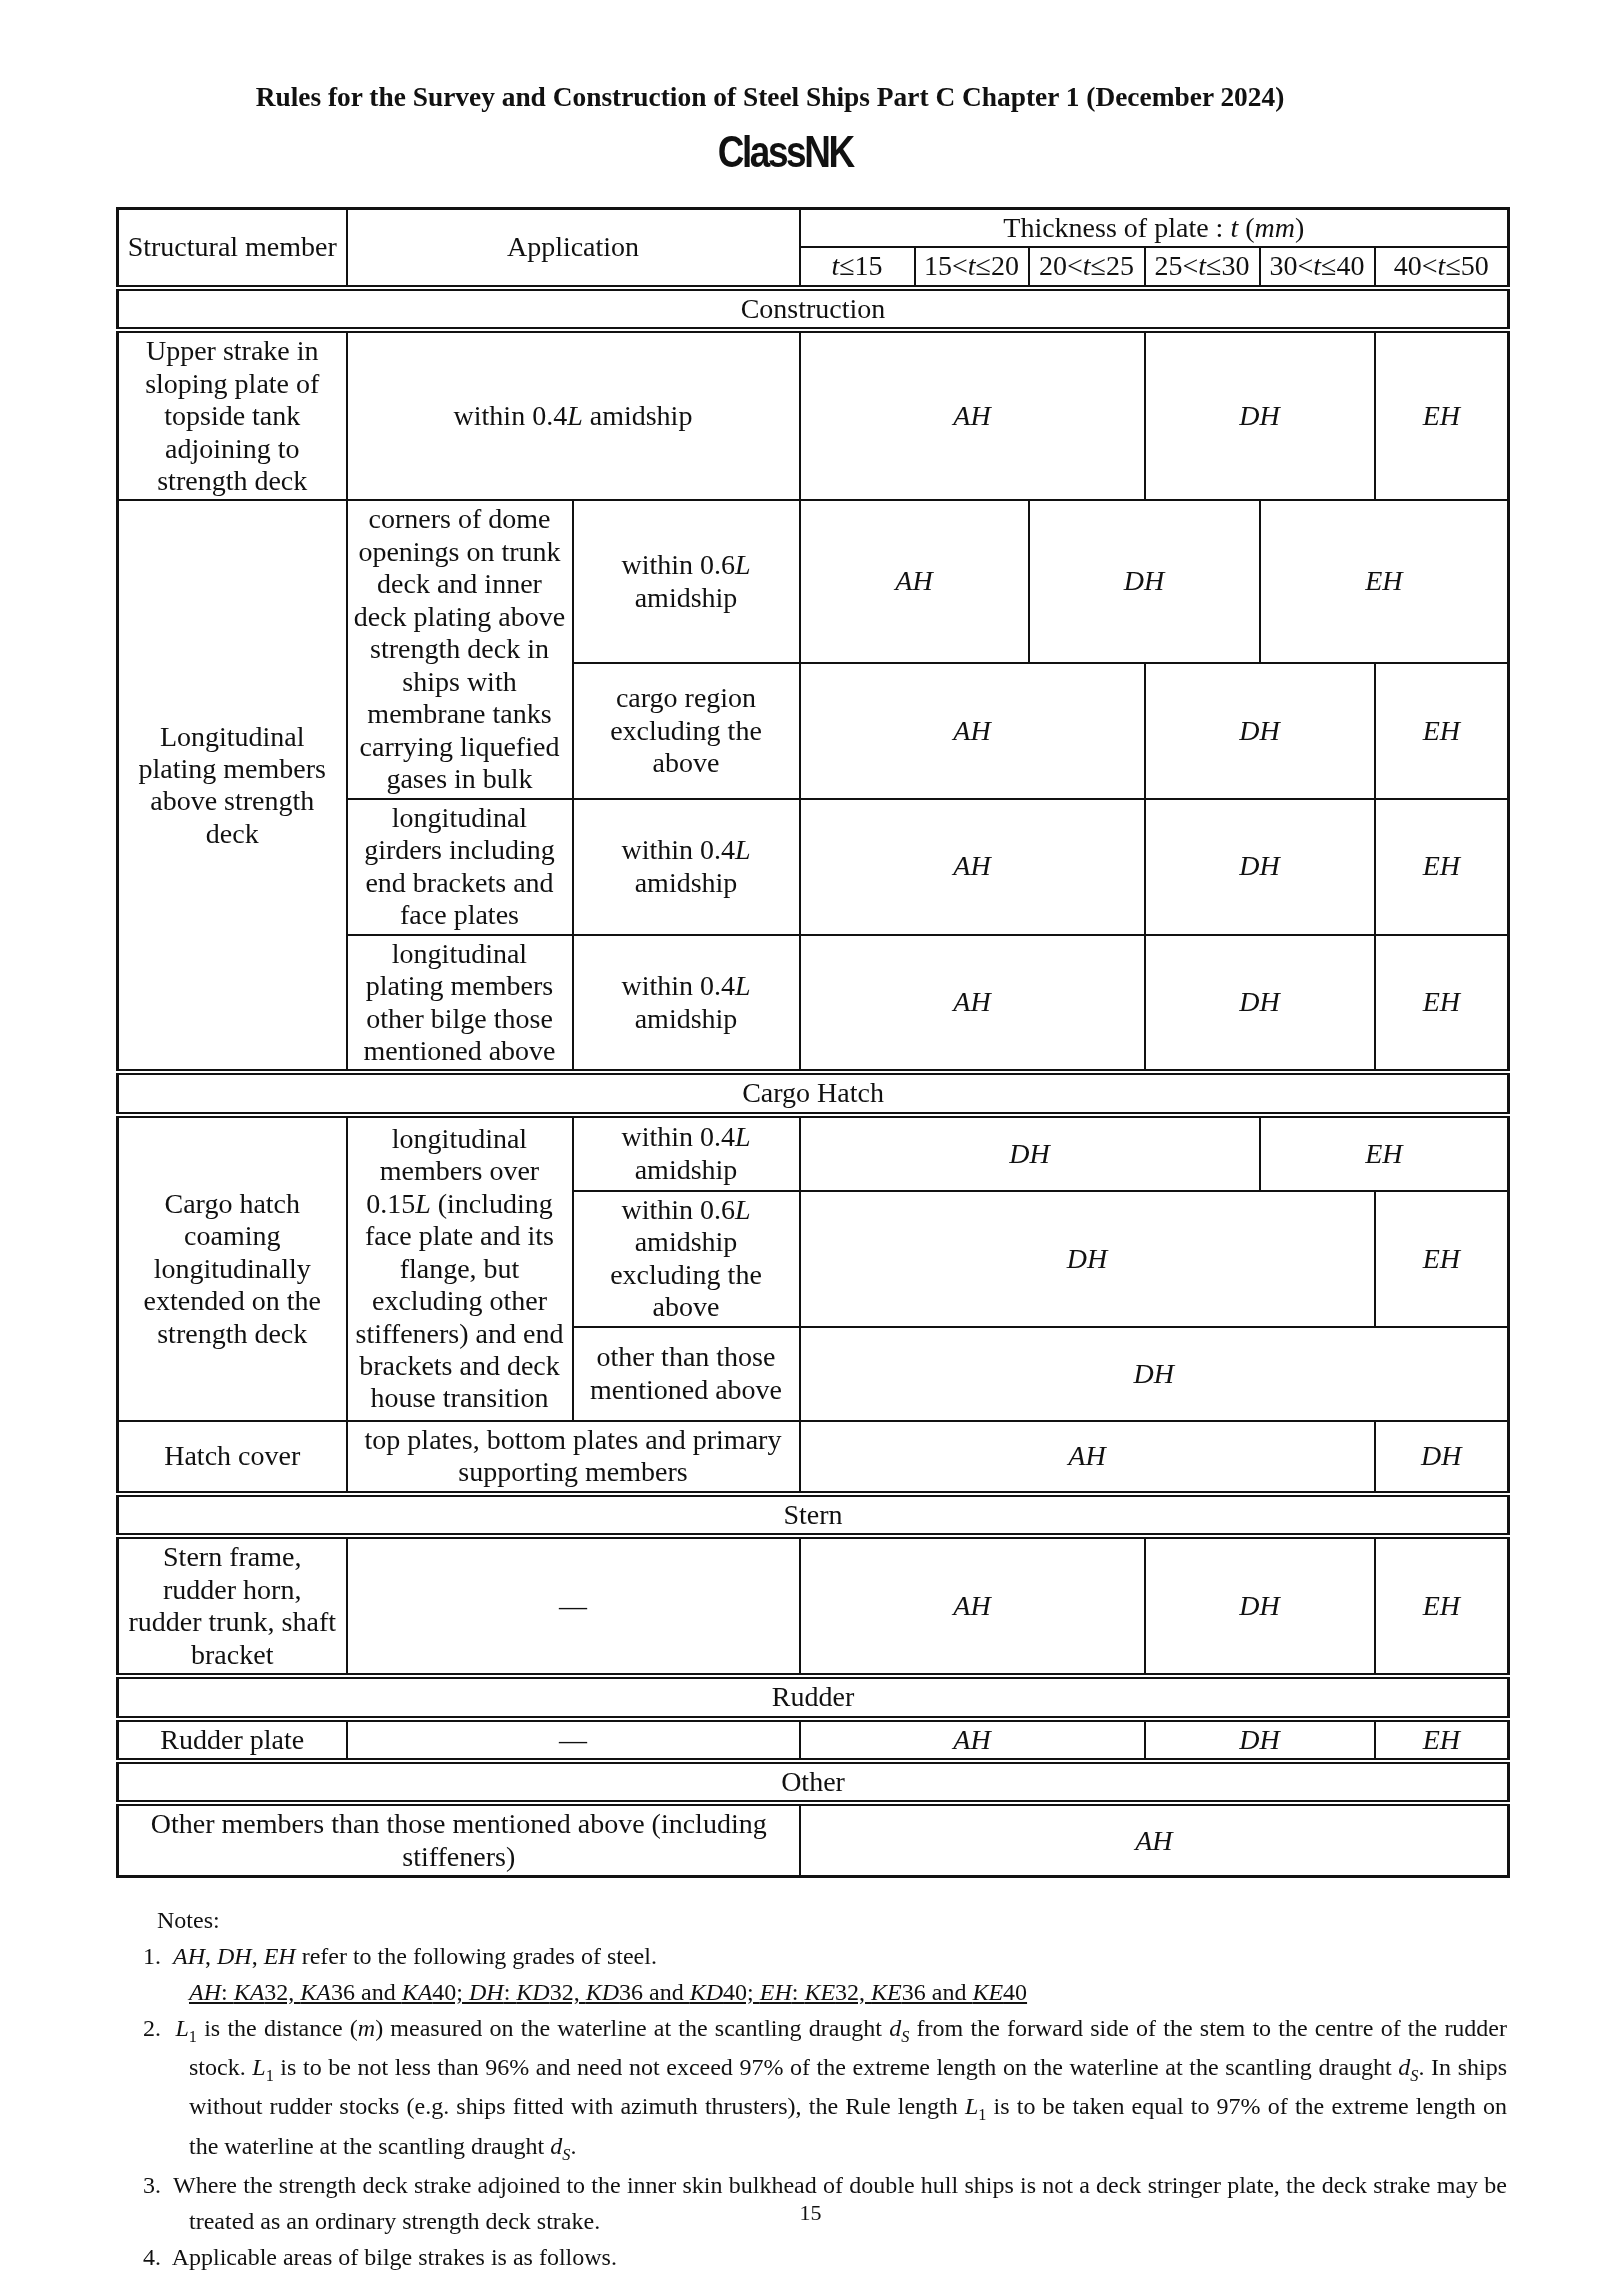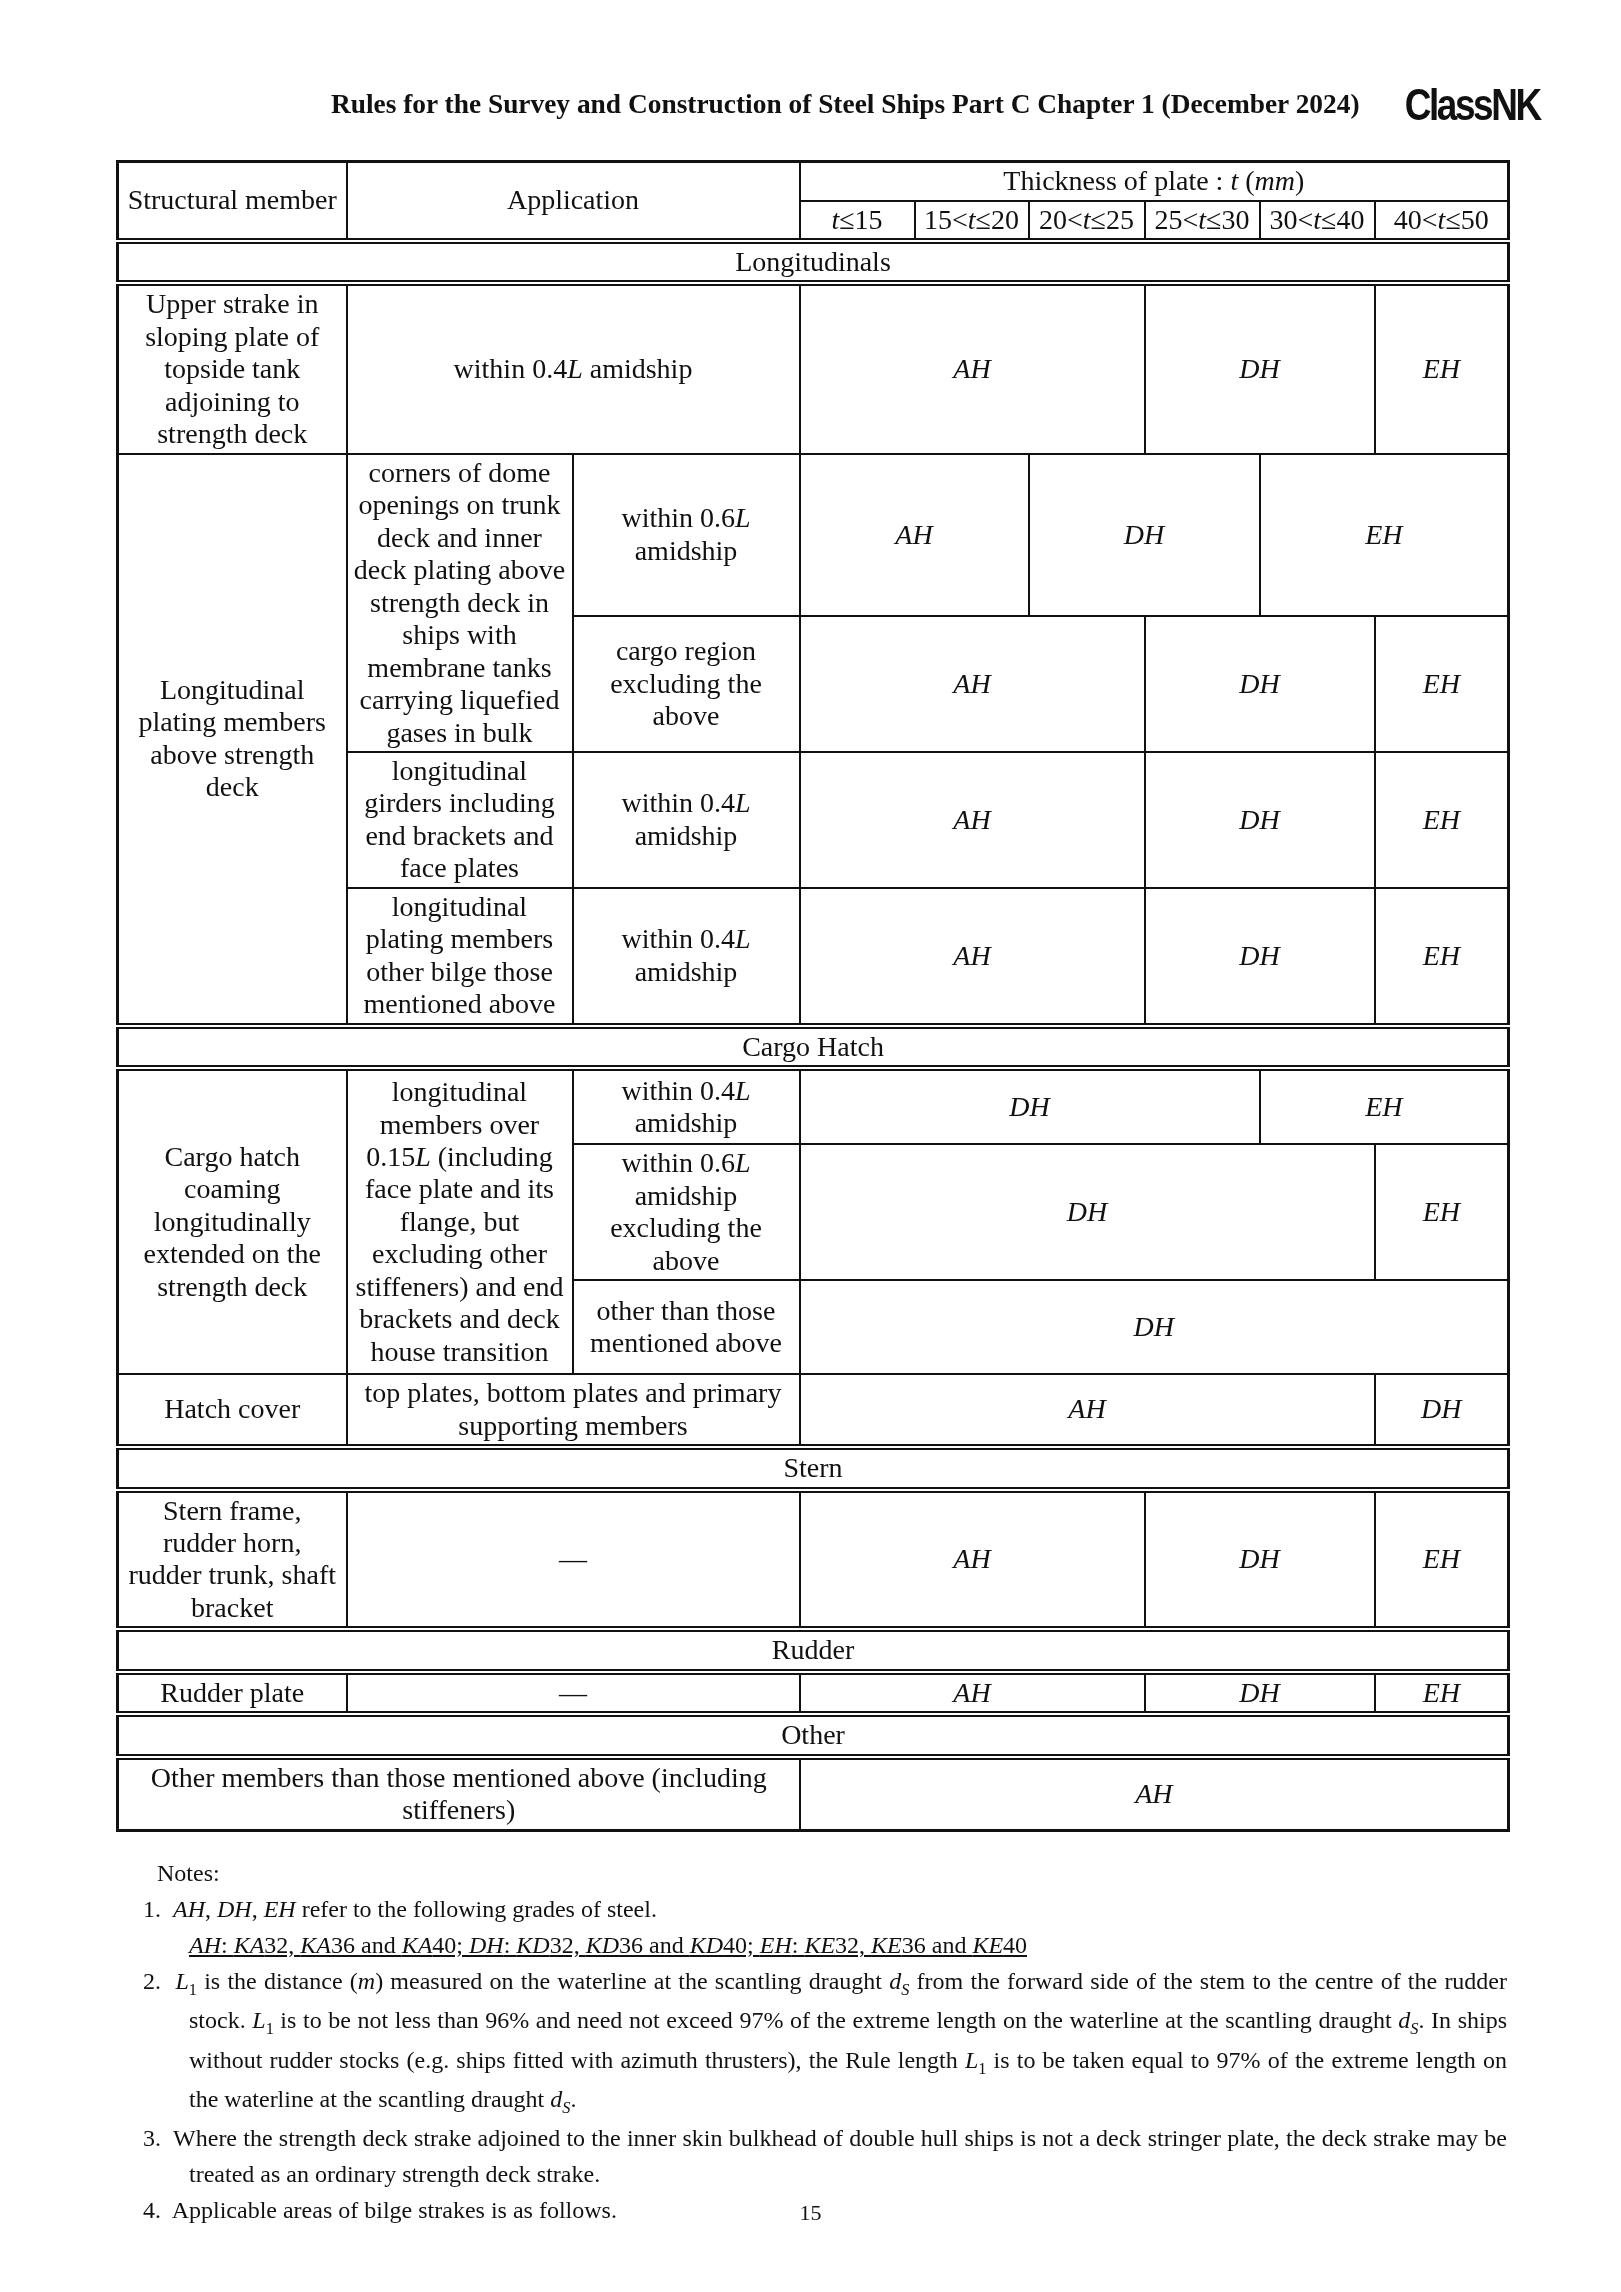--- a/index.html
+++ b/index.html
@@ -3,21 +3,21 @@
 <meta charset="utf-8">
 <style>
   html,body{margin:0;padding:0;background:#ffffff;}
   body{
     width:1621px;height:2293px;position:relative;
     font-family:"Liberation Serif","DejaVu Serif",serif;
     color:#111;-webkit-font-smoothing:antialiased;
   }
   .doc-header{
     margin-top:82px;margin-right:81px;
-    display:flex;justify-content:flex-end;align-items:center;gap:15.7px;
+    display:flex;justify-content:flex-end;align-items:center;gap:15.7px;flex-direction:column;
   }
   .doc-title{font-weight:bold;font-size:27.4px;white-space:nowrap;}
   .logo{
     font-family:"Liberation Sans","DejaVu Sans",sans-serif;
     font-weight:900;font-size:45px;letter-spacing:-2.9px;line-height:1;
     display:inline-block;transform:scaleX(.82);transform-origin:right center;
   }
   table.grade-table{
     margin-left:116px;margin-top:33px;
     border-collapse:collapse;table-layout:fixed;width:1391px;
@@ -79,21 +79,21 @@
       <th><i>t</i>≤15</th>
       <th>15&lt;<i>t</i>≤20</th>
       <th>20&lt;<i>t</i>≤25</th>
       <th>25&lt;<i>t</i>≤30</th>
       <th>30&lt;<i>t</i>≤40</th>
       <th>40&lt;<i>t</i>≤50</th>
     </tr>
   </thead>
   <tbody>
       <tr class="section" style="height: 37px;">
-        <td colspan="9" class="sec">Longitudinals</td>
+        <td colspan="9" class="sec">Construction</td>
       </tr>
       <tr style="height: 157px;">
         <td class="member">Upper strake in sloping plate of topside tank adjoining to strength deck</td>
         <td colspan="2" class="app">within 0.4<i>L</i> amidship</td>
         <td colspan="3" class="grade">AH</td>
         <td colspan="2" class="grade">DH</td>
         <td colspan="1" class="grade">EH</td>
       </tr>
       <tr style="height: 147px;">
         <td rowspan="4" class="member">Longitudinal plating members above strength deck</td>

